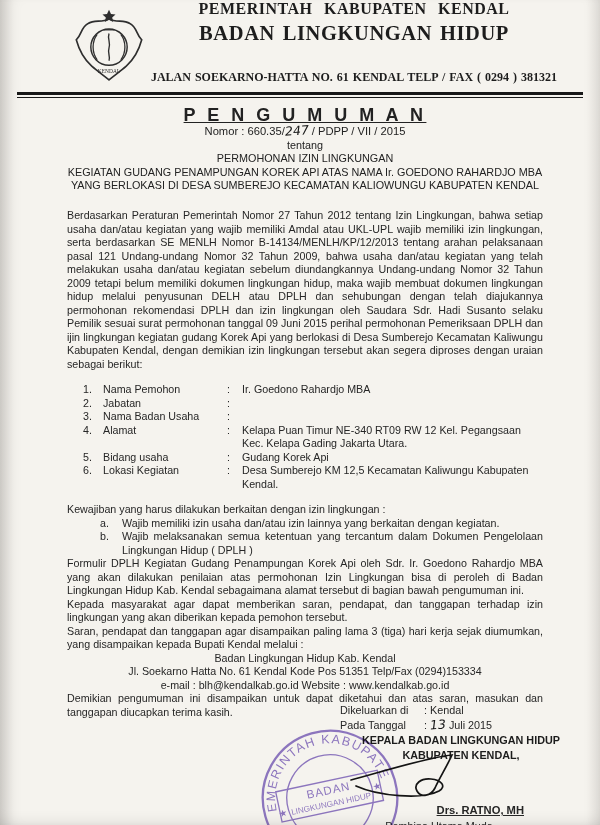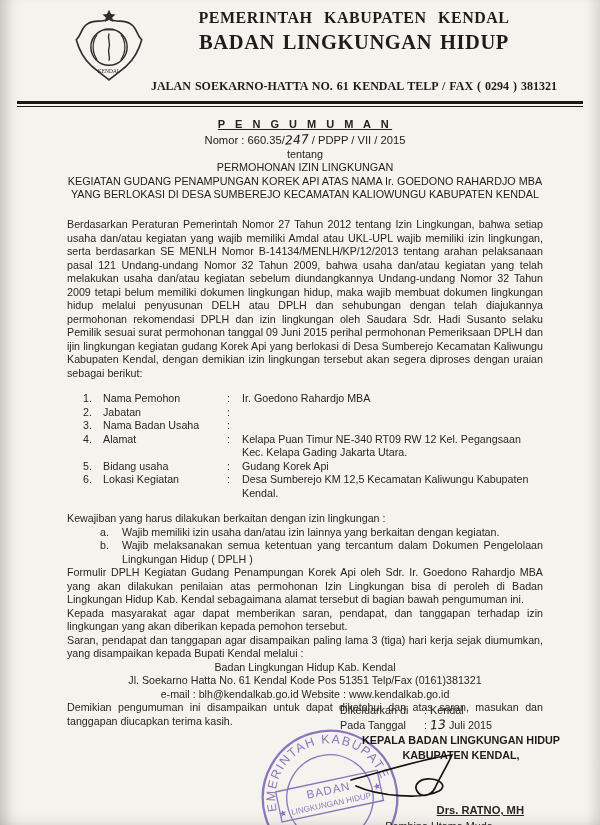--- a/index.html
+++ b/index.html
@@ -6,33 +6,33 @@
   .page{
     position:relative;width:600px;height:825px;overflow:hidden;
     background:linear-gradient(90deg,#e9e6e1 0,#f5f3ee 14px,#f5f3ee 586px,#eae7e2 100%);
     box-shadow:inset 18px 0 18px -14px rgba(0,0,0,.18),
                inset -14px 0 16px -12px rgba(0,0,0,.10),
                inset 0 -12px 16px -12px rgba(0,0,0,.12);
     font-family:"Liberation Sans","DejaVu Sans",sans-serif;
     color:#262626;
   }
   
-  .letterhead{position:relative;padding-top:9px;}
+  .letterhead{position:relative;padding-top:0;}
   .logo{position:absolute;left:60px;top:8px;width:98px;height:80px;}
   .lh-text{margin-left:108px;width:492px;text-align:center;
     font-family:"Liberation Serif","DejaVu Serif",serif;font-weight:bold;color:#1d1d1d;}
   .lh-gov{font-size:16px;word-spacing:7px;letter-spacing:.5px;}
   .lh-agency{font-size:20.5px;margin-top:4px;letter-spacing:.6px;word-spacing:2px;}
   .lh-address{font-size:12px;margin-top:25px;word-spacing:1px;}
   .rule{margin:7px 17px 0 17px;}
   .rule-thick{height:3px;background:#181818;}
   .rule-thin{height:1px;background:#181818;margin-top:1.5px;}
   
   .titleblock{margin:11px 57px 0 67px;text-align:center;font-size:10.8px;line-height:13.6px;color:#222;}
-  .t-heading{font-size:11px;font-weight:bold;letter-spacing:3.5px;text-decoration:underline;}
+  .t-heading{font-size:18px;font-weight:bold;letter-spacing:3.5px;text-decoration:underline;}
   .t-number{margin-top:2px;font-size:11.2px;}
   
   .bodycol{margin:16px 57px 0 67px;font-size:10.7px;line-height:13.5px;text-align:justify;color:#262626;}
   .para1{margin-top:13px;}
   .applist{margin-top:12px;}
   .app-row{display:grid;grid-template-columns:20px 124px 15px auto;padding-left:16px;text-align:left;}
   .obl{margin-top:12px;}
   .obl-row{display:grid;grid-template-columns:22px auto;padding-left:33px;text-align:justify;}
   .center-line{text-align:center;}
   .u{}
@@ -140,21 +140,21 @@
         <span>b.</span>
         <span>Wajib melaksanakan semua ketentuan yang tercantum dalam Dokumen Pengelolaan Lingkungan Hidup ( DPLH )</span>
       </div>
     </div>
 
     <div>Formulir DPLH Kegiatan Gudang Penampungan Korek Api oleh Sdr. Ir. Goedono Rahardjo MBA yang akan dilakukan penilaian atas permohonan Izin Lingkungan bisa di peroleh di Badan Lingkungan Hidup Kab. Kendal sebagaimana alamat tersebut di bagian bawah pengumuman ini.</div>
     <div>Kepada masyarakat agar dapat memberikan saran, pendapat, dan tanggapan terhadap izin lingkungan yang akan diberikan kepada pemohon tersebut.</div>
     <div>Saran, pendapat dan tanggapan agar disampaikan paling lama 3 (tiga) hari kerja sejak diumumkan, yang disampaikan kepada Bupati Kendal melalui :</div>
 
     <div class="center-line">Badan Lingkungan Hidup Kab. Kendal</div>
-    <div class="center-line">Jl. Soekarno Hatta No. 61 Kendal Kode Pos 51351 Telp/Fax (0161)381321</div>
+    <div class="center-line">Jl. Soekarno Hatta No. 61 Kendal Kode Pos 51351 Telp/Fax (0294)153334</div>
     <div class="center-line"><span>e-mail : </span><span class="u">blh@kendalkab.go.id</span><span> Website : </span><span class="u">www.kendalkab.go.id</span></div>
 
     <div>Demikian pengumuman ini disampaikan untuk dapat diketahui dan atas saran, masukan dan tanggapan diucapkan terima kasih.</div>
   </div>
 
   <div class="sigblock">
     <div class="sig-row">
       <span>Dikeluarkan di</span>
       <span>: Kendal</span>
     </div>

